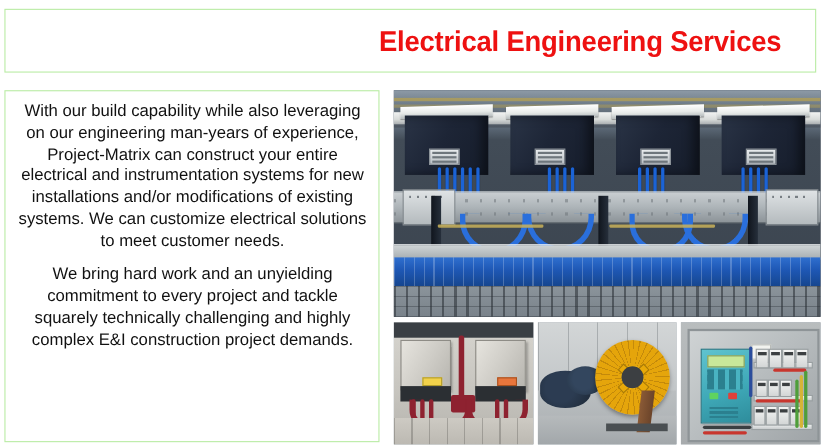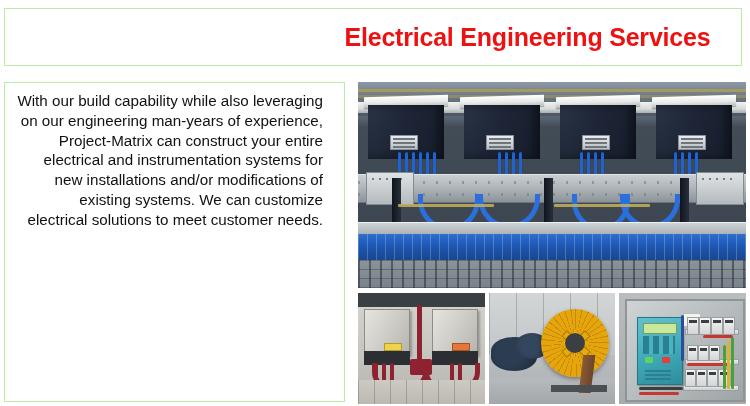--- a/index.html
+++ b/index.html
@@ -40,22 +40,22 @@
     background:#ffffff;
     padding:8px 9px 4px 9px;
     overflow:hidden;
   }
   .panel-heading{
     font-size:16px;font-weight:bold;color:#000;
     margin:0 0 9px 2px;line-height:1.1;
   }
   .panel-para{
     font-size:15.2px;line-height:1.30;color:#111;
-    margin:0 12px 11px 2px;
-    text-align:right;
+    margin:0 1px 11px 2px;
+    text-align:center;
   }
   .panel-para:last-child{margin-bottom:0;}
 
   
   .media-col{position:absolute;left:358px;top:82px;width:388px;height:322px;}
 
   .hero-photo{
     position:relative;width:388px;height:206px;overflow:hidden;
     background:#3d4654;
   }
@@ -188,20 +188,21 @@
 <body>
 
 <div class="page" data-interactable="false">
 
   <div class="header-bar" data-interactable="false">
     <div class="header-title" data-interactable="false">Electrical Engineering Services</div>
   </div>
 
   <div class="text-panel" data-interactable="false">
     <p class="panel-para" data-interactable="false">With our build capability while also leveraging on our engineering man-years of experience, Project-Matrix can construct your entire electrical and instrumentation systems for new installations and/or modifications of existing systems. We can customize electrical solutions to meet customer needs.</p>
+    <p class="panel-para" data-interactable="false">We bring hard work and an unyielding commitment to every project and tackle squarely technically challenging and highly complex E&amp;I construction project demands.</p>
   </div>
 
   <div class="media-col" data-interactable="false">
 
     <div class="hero-photo" data-interactable="false">
       <div class="sky-bg" data-interactable="false"></div>
       <div class="backdeck" data-interactable="false"></div>
       <div class="backpipe" style="left:0;top:7px;width:100%" data-interactable="false"></div>
       <div class="backpipe" style="left:0;top:13px;width:100%;opacity:.45" data-interactable="false"></div>
       <div class="beam-top" data-interactable="false"></div>

